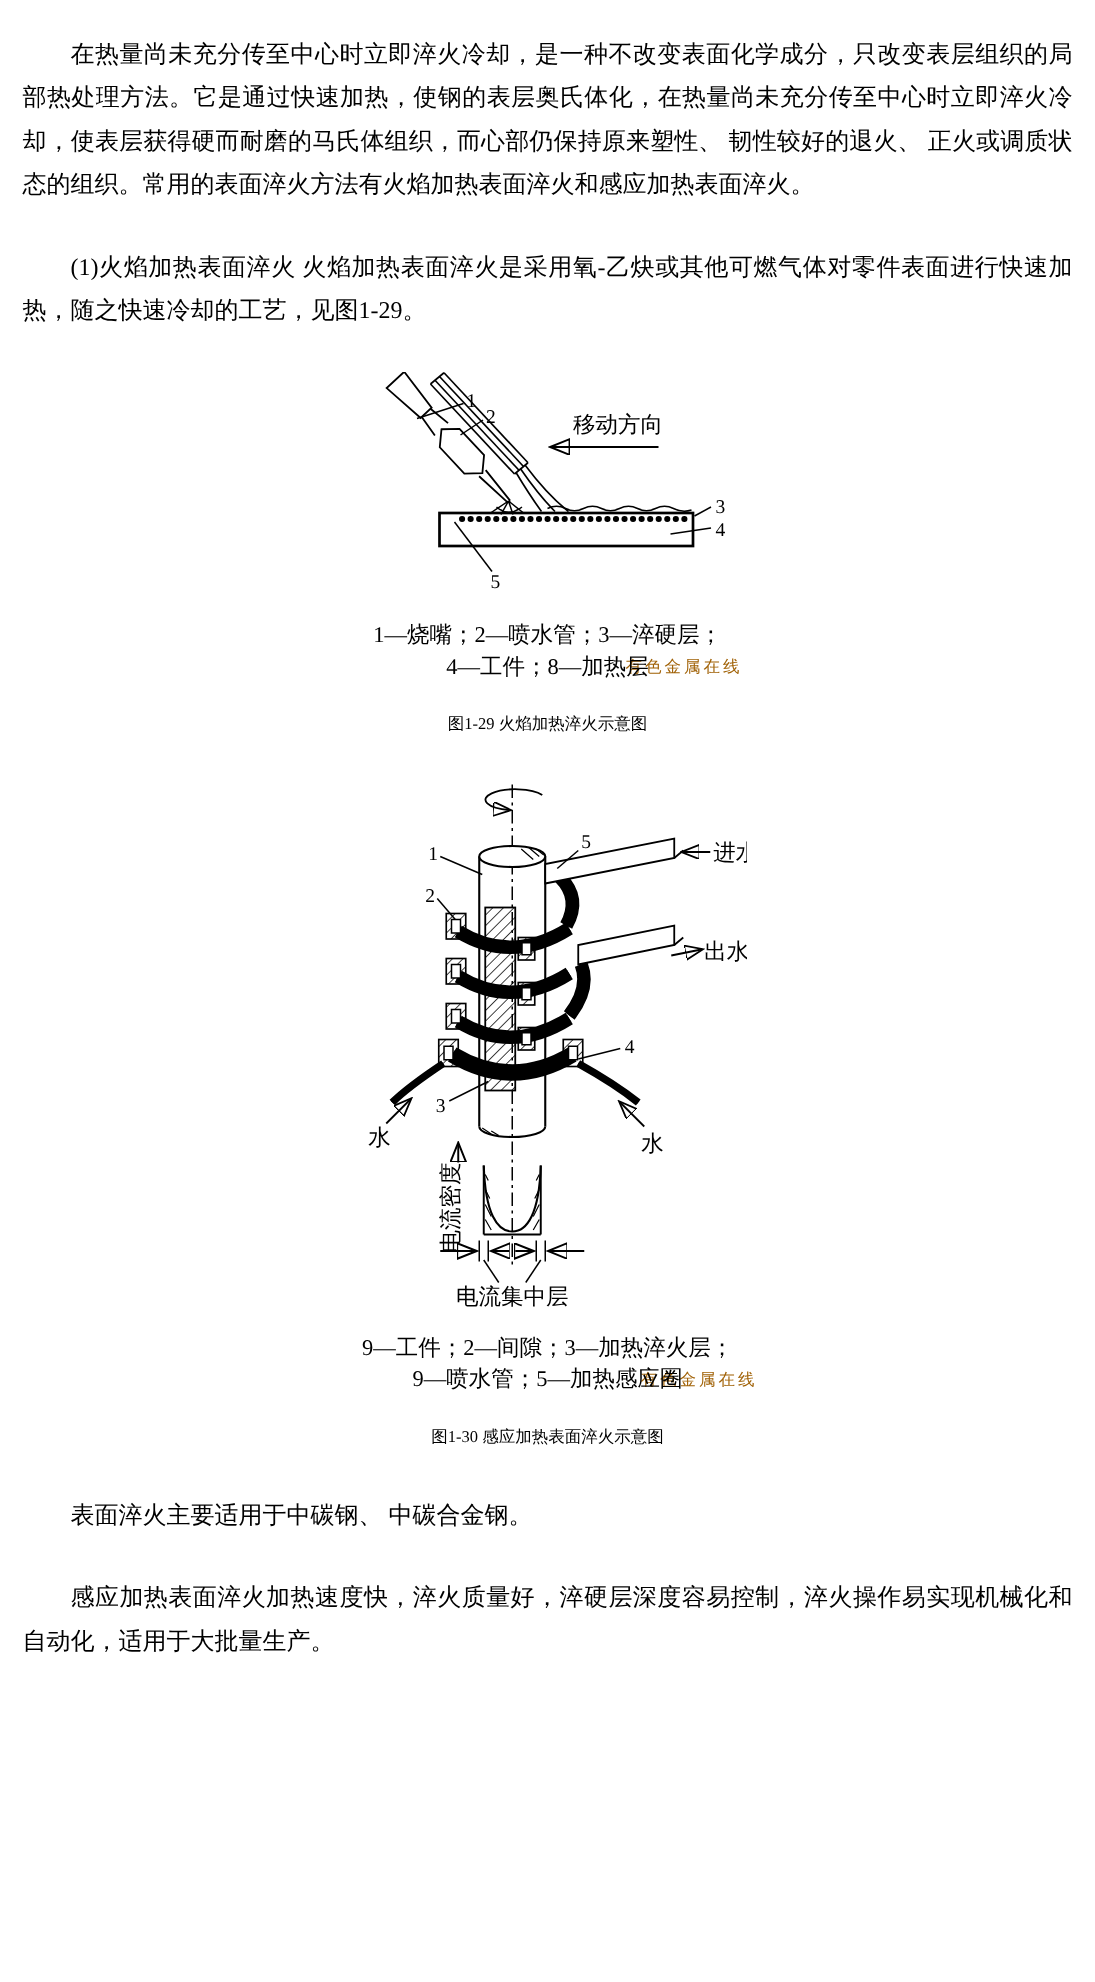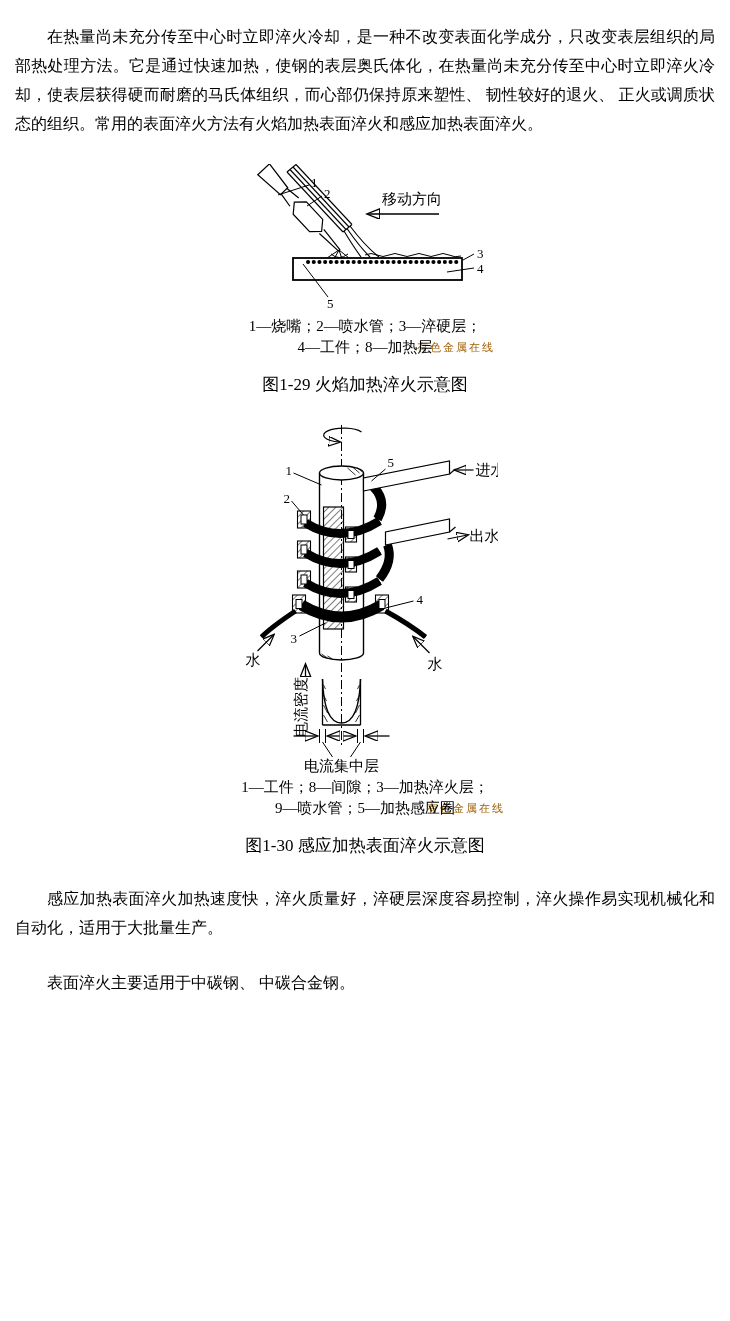--- a/index.html
+++ b/index.html
@@ -5,43 +5,44 @@
   html,body{margin:0;padding:0;background:#fff;}
   .page{
     width:730px;min-height:1321px;box-sizing:border-box;
     padding:22px 15px 28px 15px;background:#fff;color:#000;
     font-family:"Liberation Serif","DejaVu Serif",serif;
     font-size:16px;line-height:29px;text-align:justify;
   }
   p.para{margin:0 0 26px 0;text-indent:2em;}
   figure.fig{margin:4px 0 26px 0;text-align:center;}
   figure.fig svg{display:block;margin:0 auto;}
-  .legend{margin-top:2px;}
+  .legend{margin-top:16px;}
   .legend-line{font-size:15px;line-height:21px;text-align:center;position:relative;}
   .legend-text{position:relative;z-index:1;}
   .wm{
     position:absolute;top:0;white-space:nowrap;z-index:0;
     color:#a16207;letter-spacing:2px;font-size:11px;
   }
   .wm29{left:calc(50% + 52px);}
   .wm30{left:calc(50% + 62px);}
-  figcaption{margin-top:15px;font-size:17px;line-height:24px;text-indent:0;}
+  figcaption{margin-top:15px;font-size:11px;line-height:24px;text-indent:0;}
   svg text{font-family:"Liberation Serif","DejaVu Serif",serif;fill:#000;}
   svg .num{font-size:13px;}
   svg .cjk{font-size:15px;}
   svg line,svg path,svg polyline{stroke:#000;fill:none;}
   svg polygon,svg rect,svg ellipse,svg circle{stroke:#000;}
 </style>
 </head>
 <body>
 
 <div class="page">
 
   <p class="para">在热量尚未充分传至中心时立即淬火冷却，是一种不改变表面化学成分，只改变表层组织的局部热处理方法。它是通过快速加热，使钢的表层奥氏体化，在热量尚未充分传至中心时立即淬火冷却，使表层获得硬而耐磨的马氏体组织，而心部仍保持原来塑性、 韧性较好的退火、 正火或调质状态的组织。常用的表面淬火方法有火焰加热表面淬火和感应加热表面淬火。</p>
 
+  <p class="para">(1)火焰加热表面淬火 火焰加热表面淬火是采用氧-乙炔或其他可燃气体对零件表面进行快速加热，随之快速冷却的工艺，见图1-29。</p>
 
   <figure class="fig">
     <svg width="310" height="150" viewBox="0 0 300 150">
       <defs>
         <marker id="m29" markerWidth="11" markerHeight="9" refX="9" refY="4" orient="auto">
           <path d="M0,0 L10,4 L0,8 z" fill="#000" stroke="none"></path>
         </marker>
       </defs>
 
       <g>
@@ -225,27 +226,27 @@
         <line x1="108" y1="313" x2="119" y2="313" marker-end="url(#m30)"></line>
         <line x1="154" y1="313" x2="131" y2="313" marker-end="url(#m30)"></line>
         <line x1="97" y1="334" x2="87" y2="319" stroke-width="1"></line>
         <line x1="115" y1="334" x2="125" y2="319" stroke-width="1"></line>
         <text class="cjk" x="106" y="348" text-anchor="middle">电流集中层</text>
       </g>
     </svg>
 
     <div class="legend">
       <div class="legend-line">
-        <span class="legend-text">1—工件；8—间隙；3—加热淬火层；</span>
+        <span class="legend-text">9—工件；2—间隙；3—加热淬火层；</span>
       </div>
       <div class="legend-line">
         <span class="wm wm30">有色金属在线</span>
         <span class="legend-text">9—喷水管；5—加热感应圈</span>
       </div>
     </div>
     <figcaption>图1-30 感应加热表面淬火示意图</figcaption>
   </figure>
 
+  <p class="para">表面淬火主要适用于中碳钢、 中碳合金钢。</p>
+
   <p class="para">感应加热表面淬火加热速度快，淬火质量好，淬硬层深度容易控制，淬火操作易实现机械化和自动化，适用于大批量生产。</p>
 
-  <p class="para">表面淬火主要适用于中碳钢、 中碳合金钢。</p>
-
 </div>
 
 </body></html>

